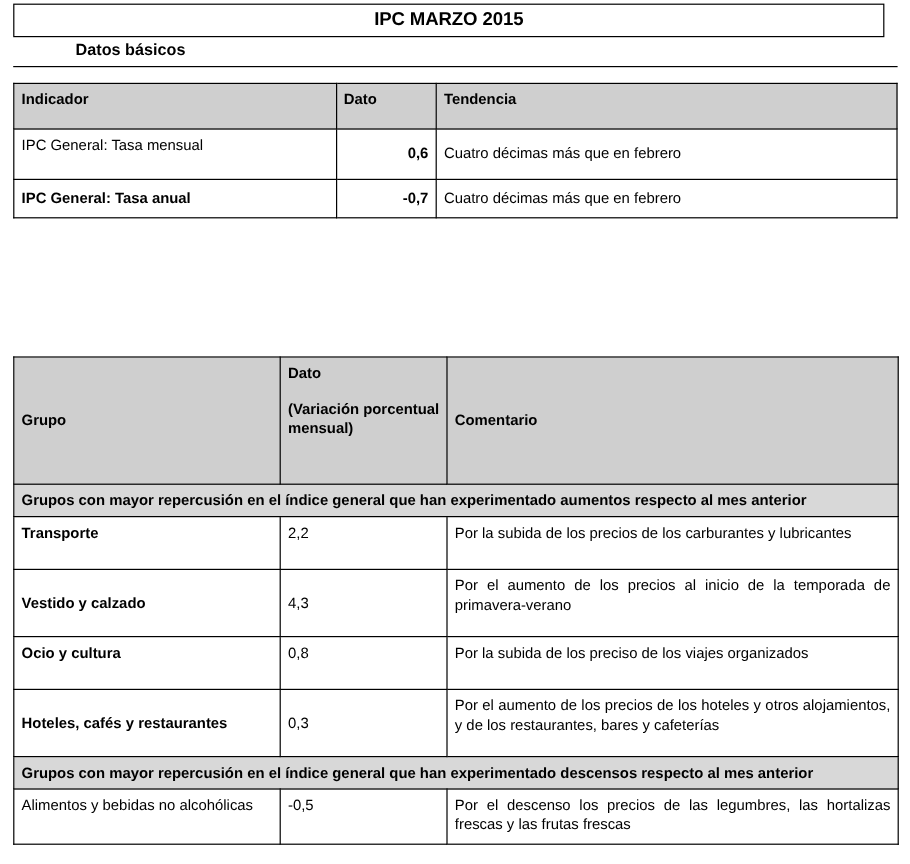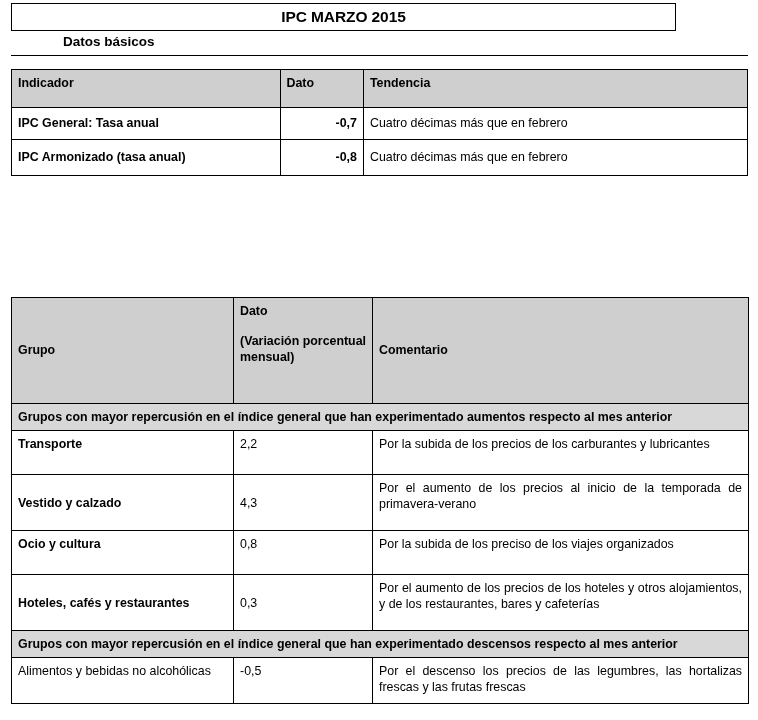--- a/index.html
+++ b/index.html
@@ -21,21 +21,21 @@
     box-sizing: border-box;
     padding: 0;
     overflow: hidden;
   }
 
   
   .title-box {
     position: absolute;
     left: 11px;
     top: 3px;
-    width: 665px;
+    width: 726px;
     height: 28px;
     border: 1.6px solid #000;
     box-sizing: border-box;
     display: flex;
     align-items: center;
     justify-content: center;
     background: #fff;
   }
   .title-text {
     font-size: 15.5px;
@@ -157,33 +157,33 @@
   <div class="section-rule"></div>
 
   <table id="table1" class="doc-table">
     <tbody>
       <tr class="h">
         <td class="c1 hdr">Indicador</td>
         <td class="c2 hdr">Dato</td>
         <td class="c3 hdr">Tendencia</td>
       </tr>
 
+      <tr class="r1">
+        <td class="c1">IPC General: Tasa mensual</td>
+        <td class="c2 num">0,6</td>
+        <td class="c3 mid">Cuatro décimas más que en febrero</td>
+      </tr>
 
       <tr class="r2">
         <td class="c1 bold mid">IPC General: Tasa anual</td>
         <td class="c2 num">-0,7</td>
         <td class="c3 mid">Cuatro décimas más que en febrero</td>
       </tr>
 
 
-      <tr class="r4">
-        <td class="c1 bold mid">IPC Armonizado (tasa anual)</td>
-        <td class="c2 num">-0,8</td>
-        <td class="c3 mid">Cuatro décimas más que en febrero</td>
-      </tr>
     </tbody>
   </table>
 
   <table id="table2" class="doc-table">
     <tbody>
       <tr class="h">
         <td class="c1 hdr mid">Grupo</td>
         <td class="c2 hdr">
             <span class="hdr-dato-line">Dato</span>
             <span class="hdr-gap"></span>

